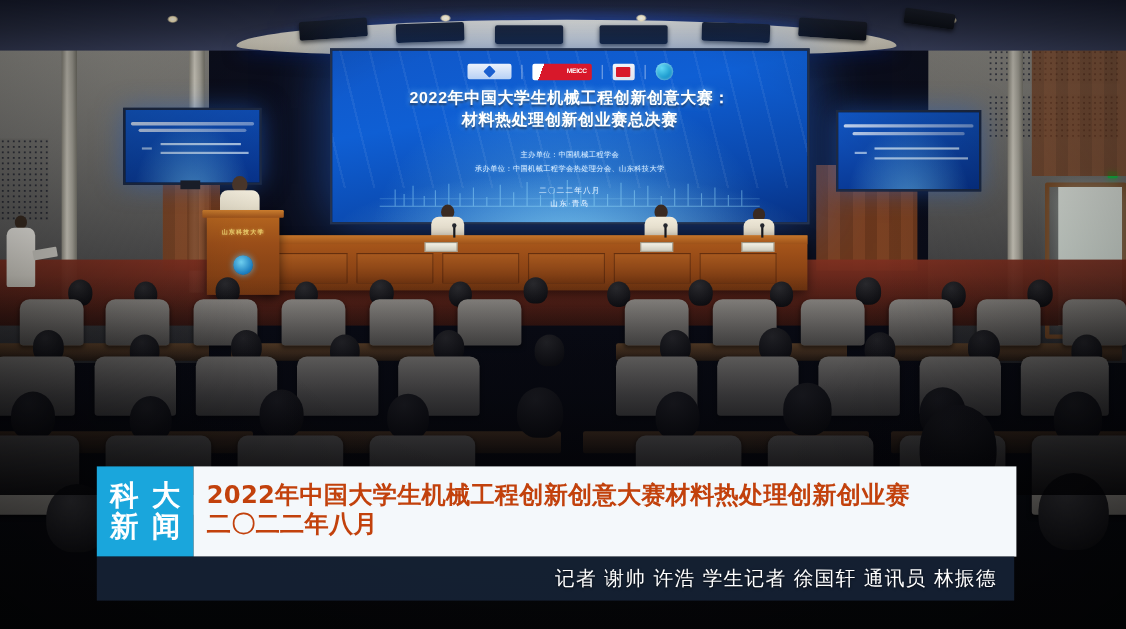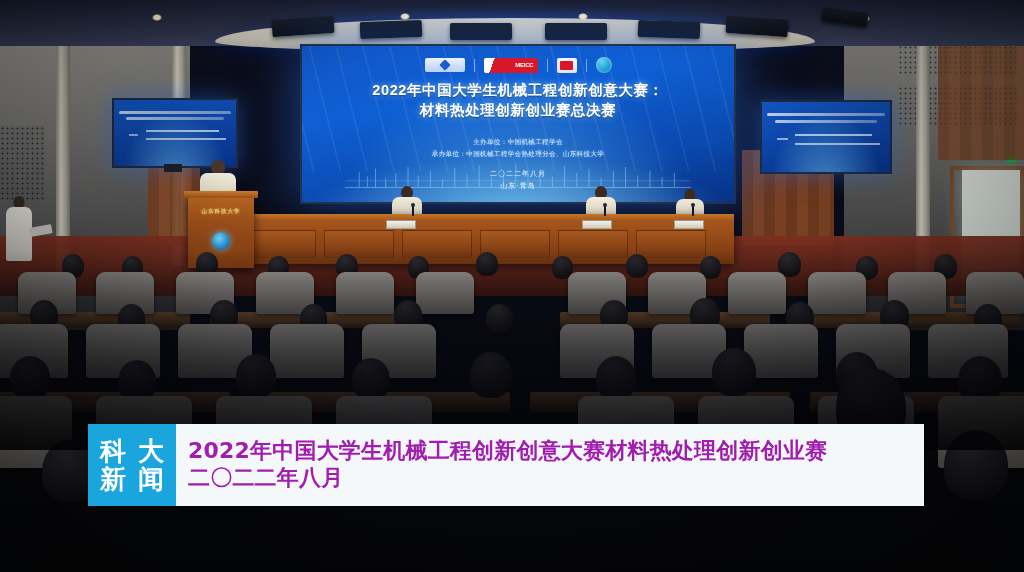--- a/index.html
+++ b/index.html
@@ -251,21 +251,21 @@
     color:#ffffff;font-size:26px;font-weight:bold;line-height:1.08;
     width:34px;text-align:center;
     font-family:"DejaVu Sans","Liberation Sans",sans-serif;
   }
   .headline{
     width:748px;height:82px;background:#f4f8fb;
     display:flex;flex-direction:column;justify-content:center;
     padding:0 10px 0 12px;box-sizing:border-box;
   }
   .headline span{
-    color:#a21caf;font-size:22px;font-weight:bold;line-height:1.22;
+    color:#c2410c;font-size:22px;font-weight:bold;line-height:1.22;
     letter-spacing:.2px;white-space:nowrap;
     font-family:"DejaVu Sans","Liberation Sans",sans-serif;
   }
   .credits{
     position:absolute;left:88px;top:506px;width:834px;height:40px;
     background:rgba(24,38,58,.82);
     display:flex;align-items:center;justify-content:flex-end;
     padding-right:16px;box-sizing:border-box;
   }
   .credits span{
@@ -518,14 +518,17 @@
       <span>大</span>
       <span>新</span>
       <span>闻</span>
     </div>
     <div class="headline">
       <span>2022年中国大学生机械工程创新创意大赛材料热处理创新创业赛</span>
       <span>二〇二二年八月</span>
     </div>
   </div>
 
+  <div class="credits">
+    <span>记者 谢帅 许浩 学生记者 徐国轩 通讯员 林振德</span>
+  </div>
 
 </div>
 
 </body></html>

